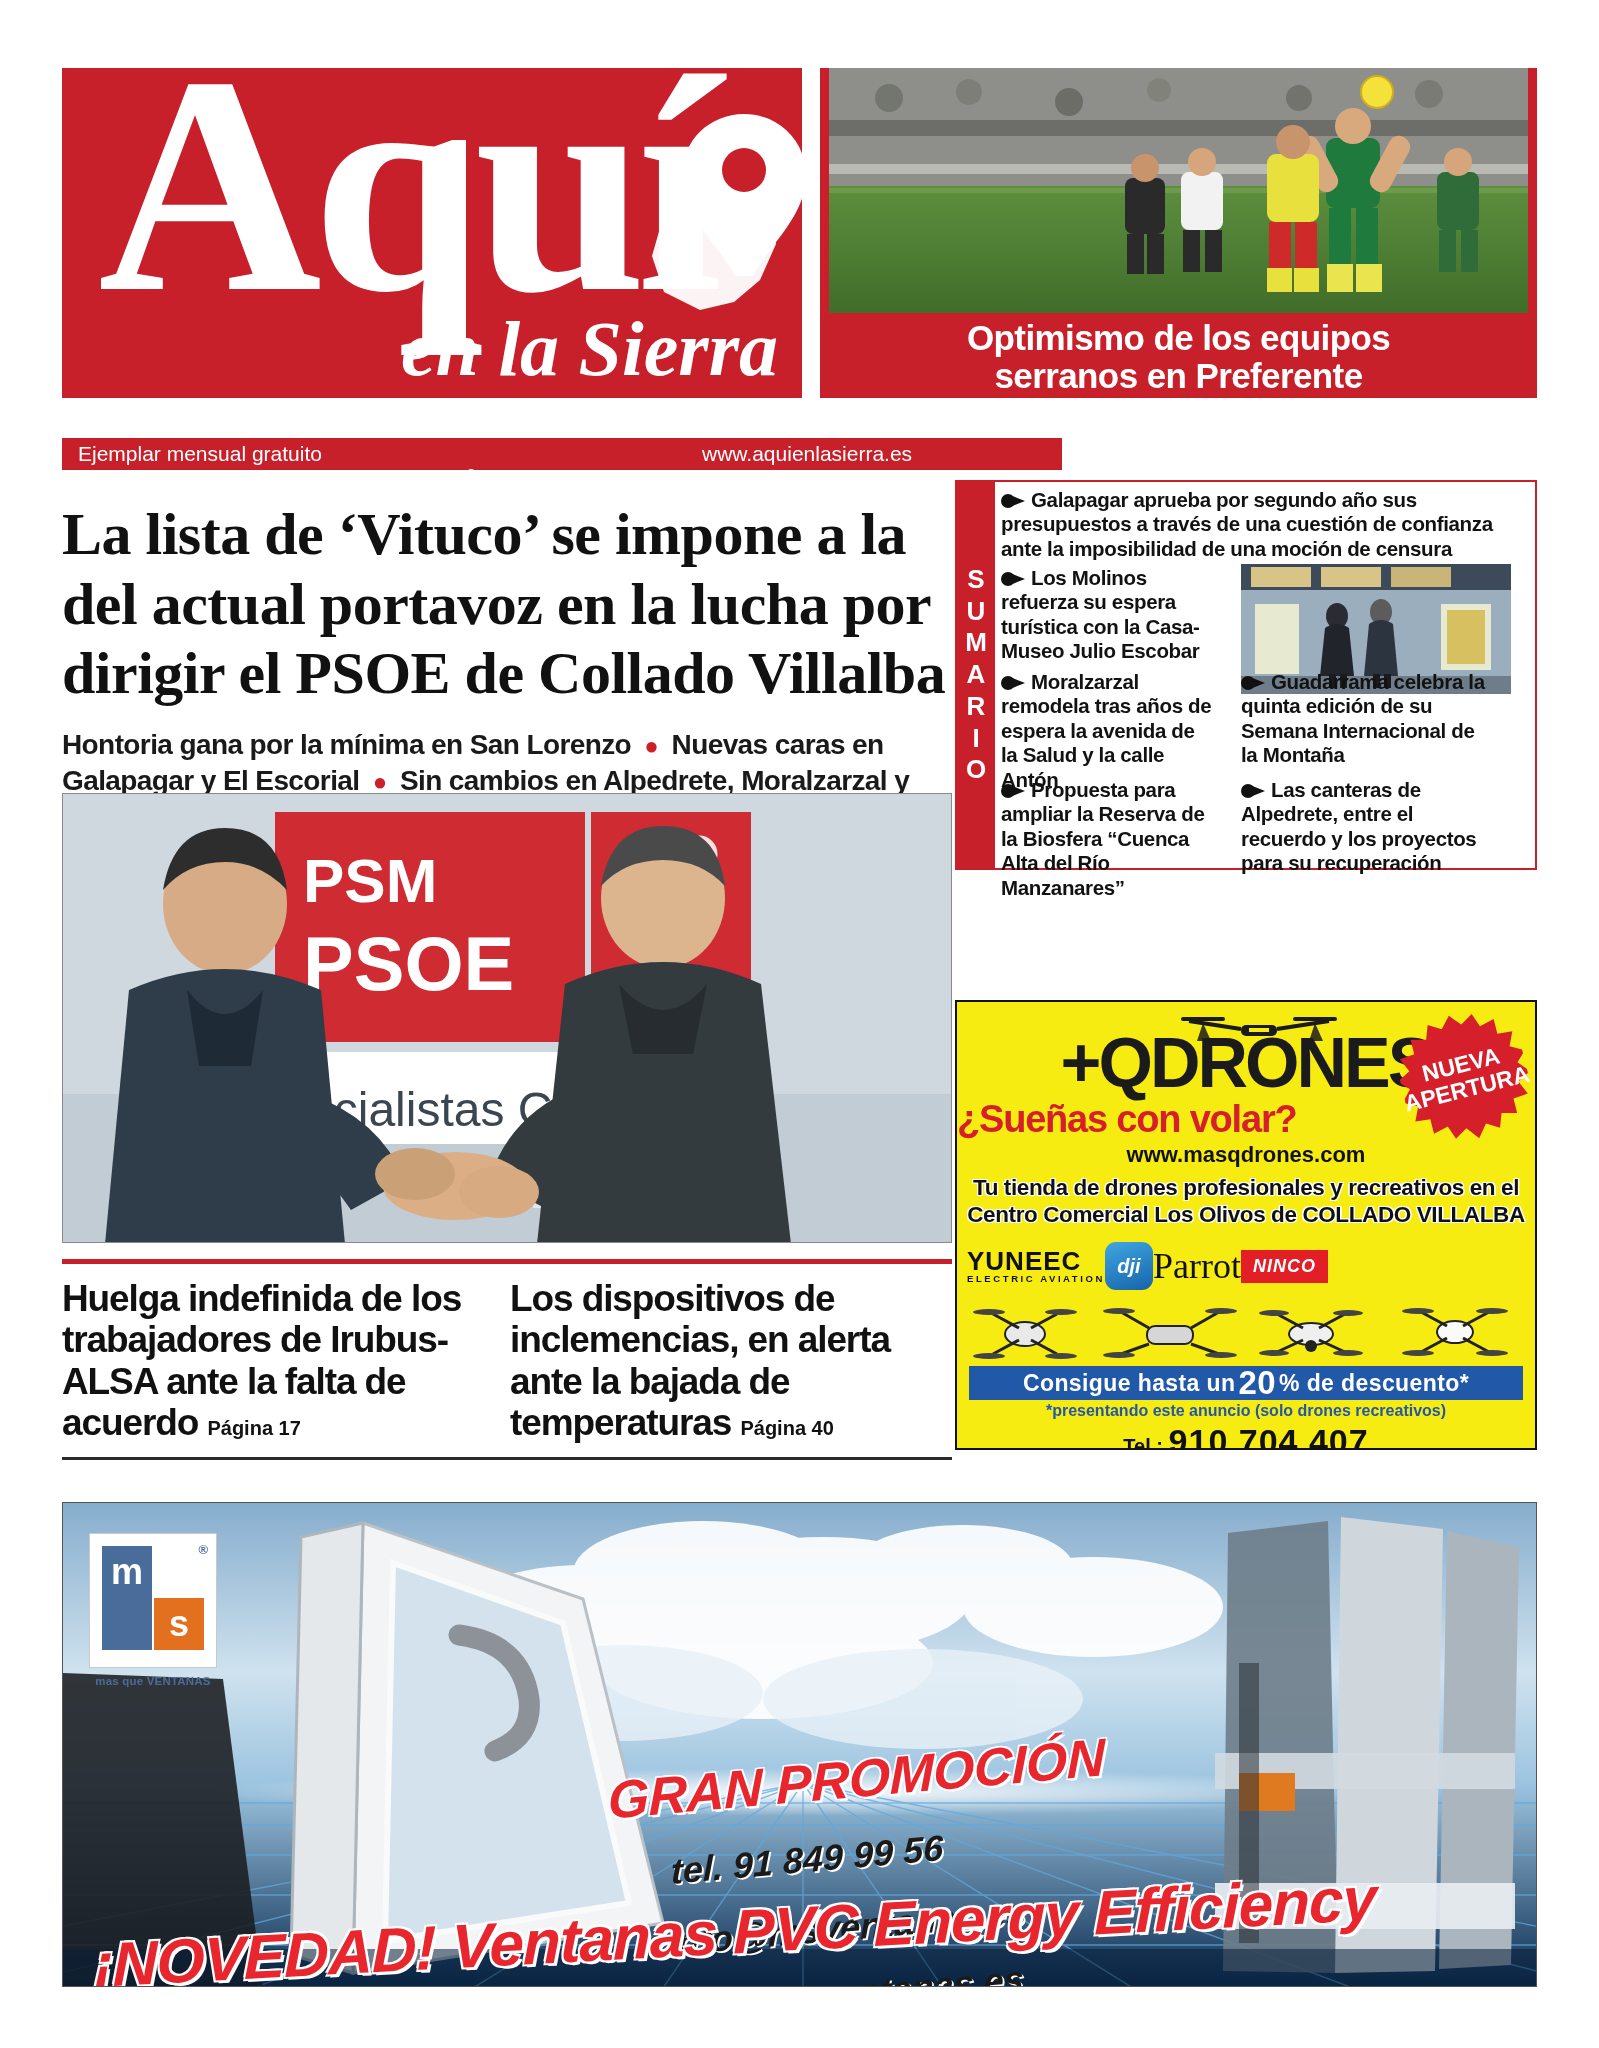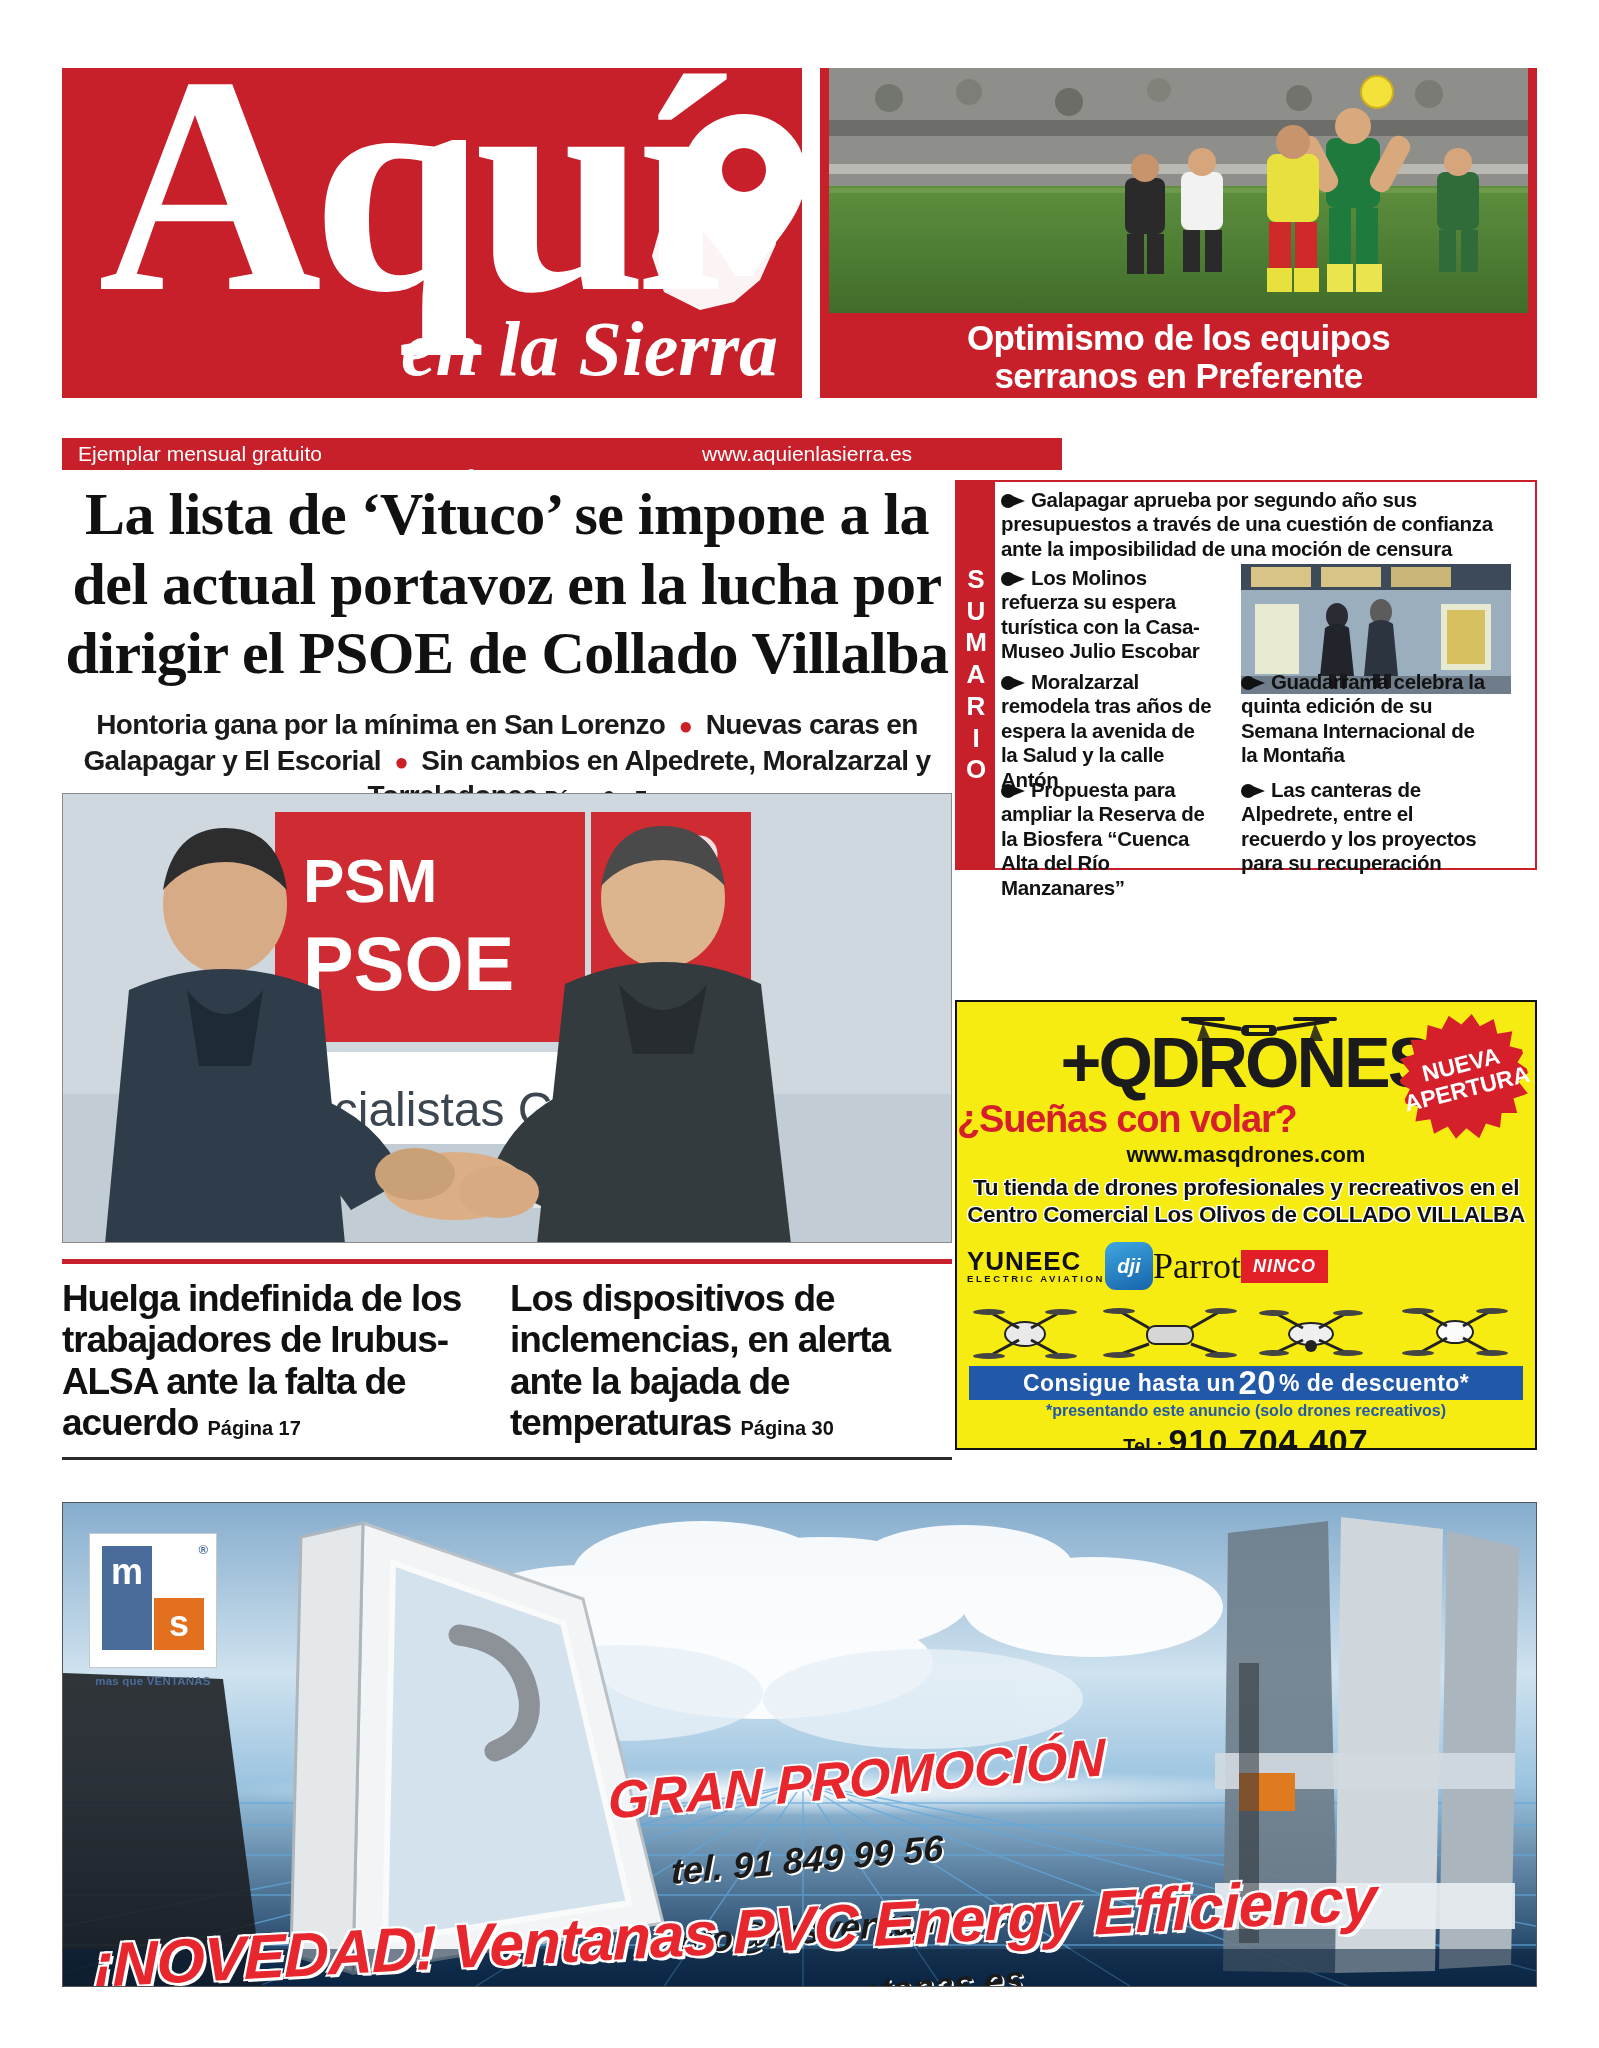--- a/index.html
+++ b/index.html
@@ -53,21 +53,21 @@
   }
   .info-bar .ib1 { position:absolute; left:16px; }
   .info-bar .ib2 { position:absolute; left:390px;margin-top:46px; }
   .info-bar .ib3 { position:absolute; left:640px; white-space:nowrap; }
   .info-bar-wide {
     position:absolute; left:62px; top:438px; width:1000px; height:32px;
     background:#c8202a;
   }
 
   
-  .main-col { position:absolute; left:62px; top:480px; width:890px;text-align:center; }
+  .main-col { position:absolute; left:62px; top:500px; width:890px; }
   .main-headline {
     font-family:"Liberation Serif", serif; font-weight:bold;
     font-size:60px; line-height:1.16; color:#111; letter-spacing:-0.5px;
   }
   .main-headline .hl { display:block; }
   .kicker {
     margin-top:18px;
     font-family:"Liberation Sans", sans-serif; font-weight:bold;
     font-size:28px; line-height:1.28; color:#1a1a1a; letter-spacing:-0.6px;
   }
@@ -413,21 +413,21 @@
   <div class="sec-row">
     <div class="sec-col left">
       <div class="sec-head">
         <span>Huelga indefinida de los trabajadores de Irubus-ALSA ante la falta de acuerdo</span>
         <span class="sec-page">Página 17</span>
       </div>
     </div>
     <div class="sec-col right">
       <div class="sec-head">
         <span>Los dispositivos de inclemencias, en alerta ante la bajada de temperaturas</span>
-        <span class="sec-page">Página 30</span>
+        <span class="sec-page">Página 40</span>
       </div>
     </div>
   </div>
   <div class="sec-rule"></div>
 
   <div class="sumario tall">
     <div class="sumario-tab">
       <span>S</span>
       <span>U</span>
       <span>M</span>

